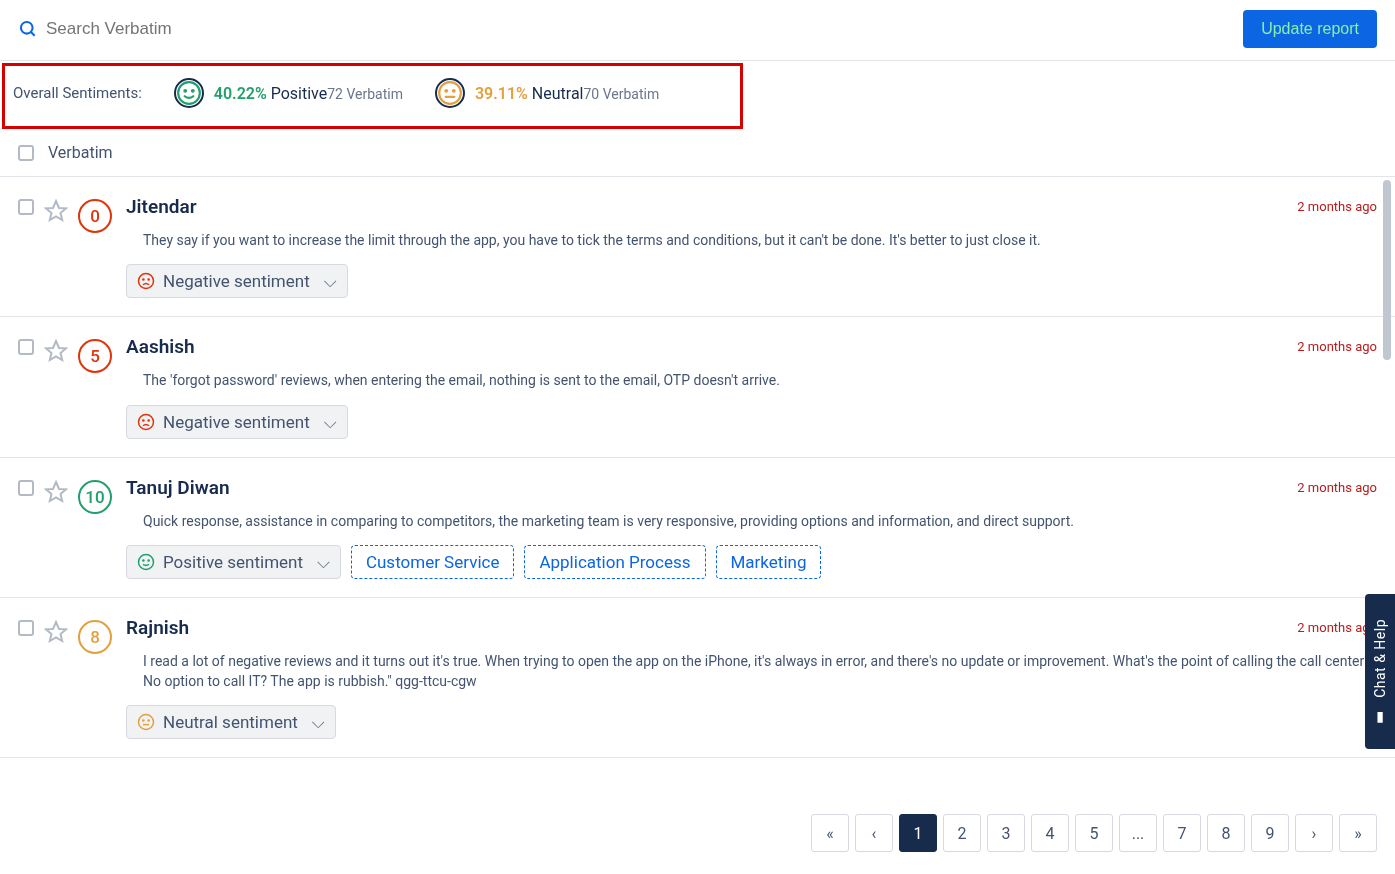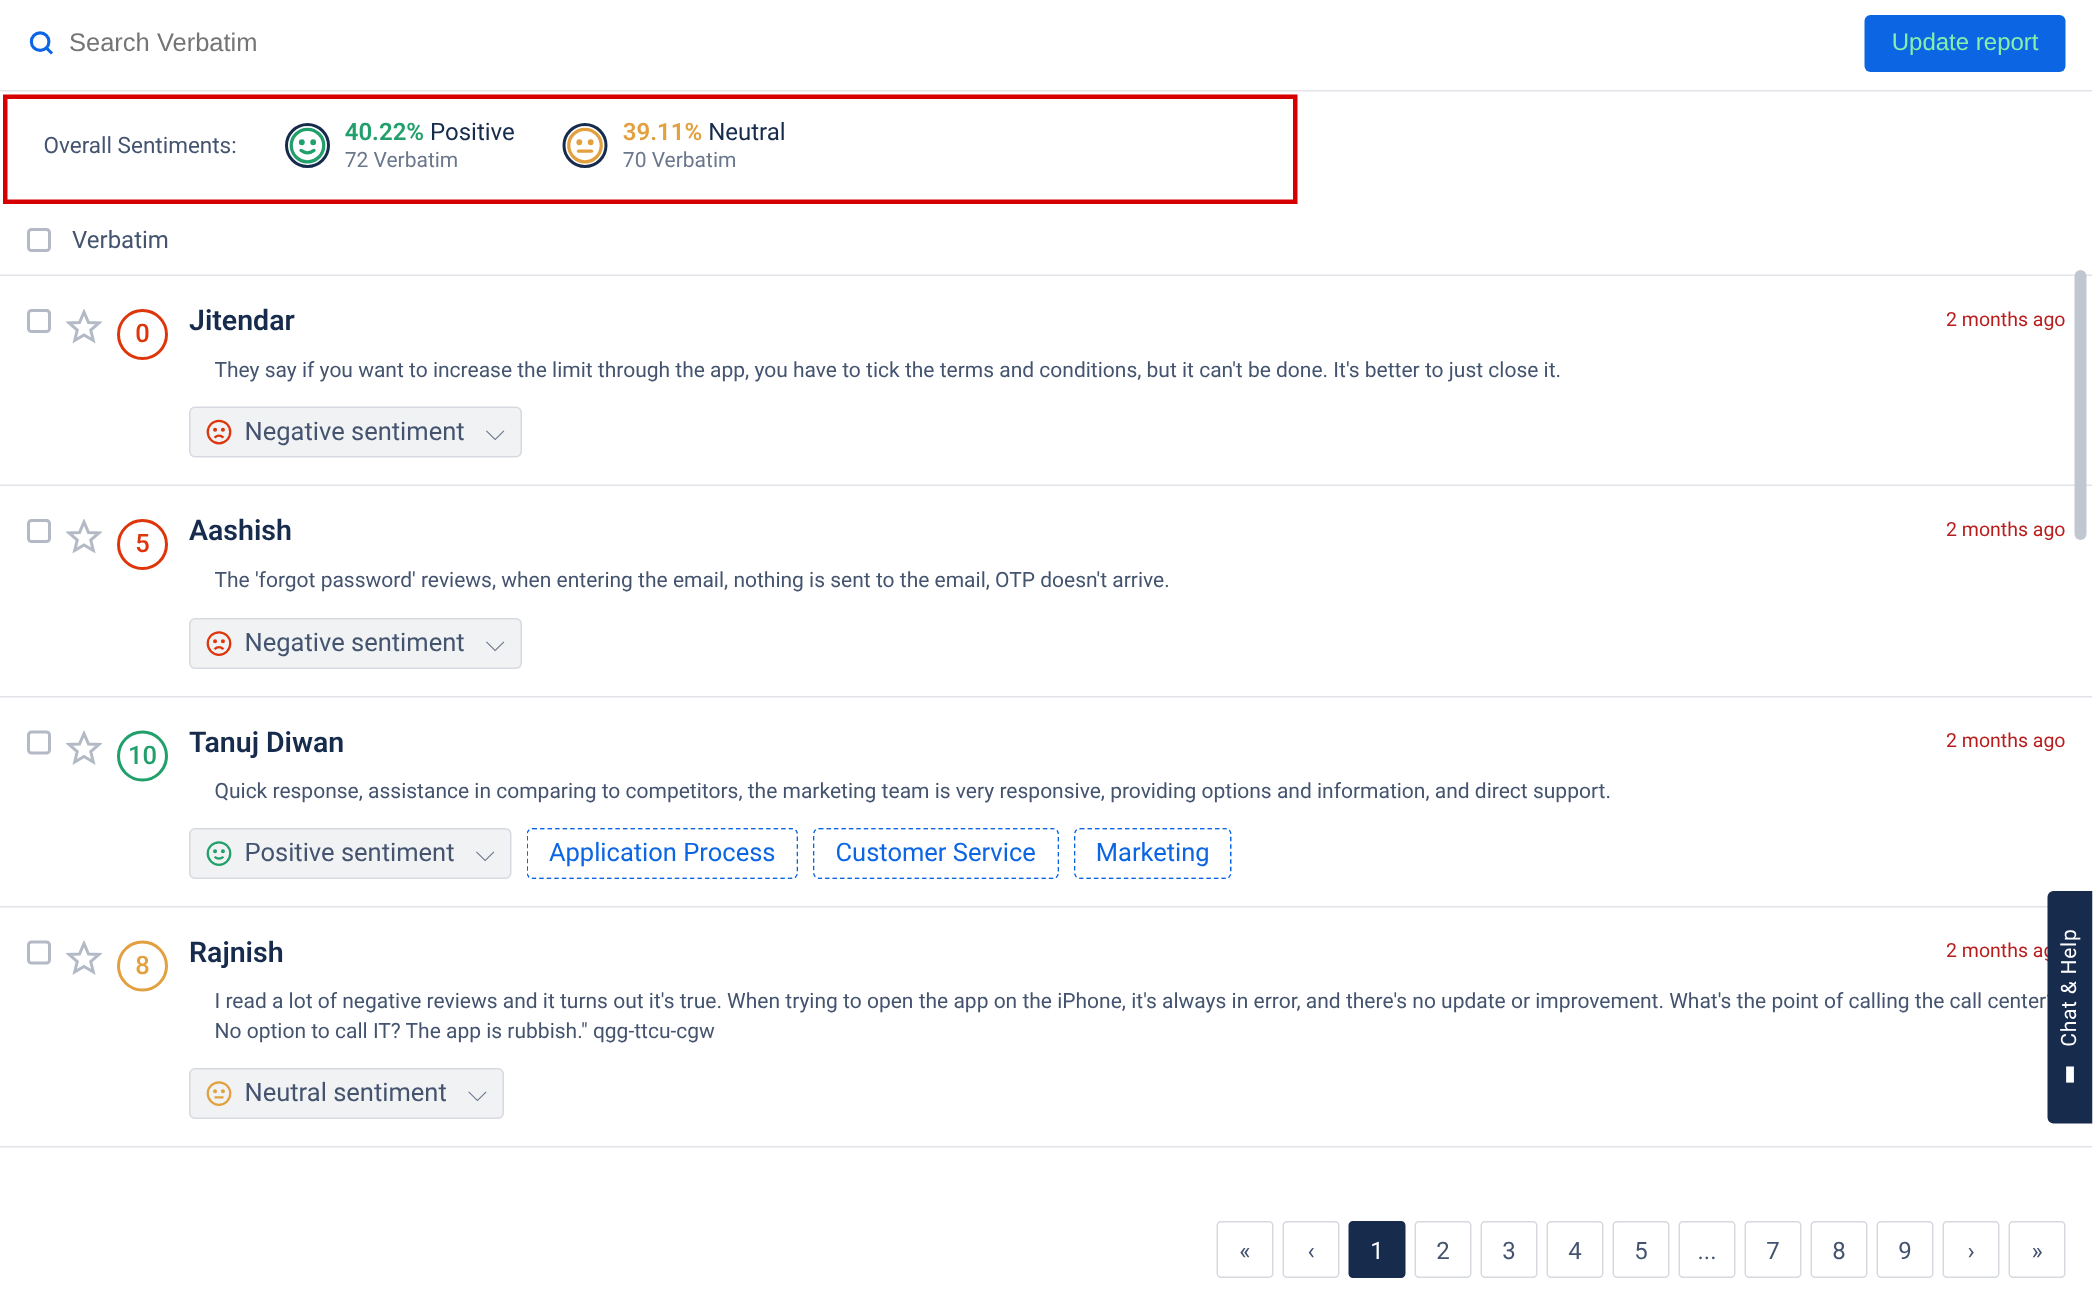--- a/index.html
+++ b/index.html
@@ -3,25 +3,25 @@
 <meta charset="utf-8">
 <style>
 * { box-sizing: border-box; margin: 0; padding: 0; }
 body { font-family: -apple-system, BlinkMacSystemFont, "Segoe UI", Roboto, sans-serif; background: #fff; color: #172b4d; width: 1395px; height: 874px; overflow: hidden; position: relative; }
 .topbar { display: flex; align-items: center; padding: 10px 18px 12px 18px; }
 .search-wrap { display: flex; align-items: center; gap: 8px; color: #6b778c; font-size: 17px; flex: 1; }
 .search-wrap svg { width: 20px; height: 20px; }
 .search-input { border: none; outline: none; font-size: 17px; color: #6b778c; width: 300px; background: transparent; }
 .update-btn { background: #0c66e4; color: #86efac; border: none; border-radius: 4px; padding: 10px 18px; font-size: 16px; font-weight: 500; cursor: pointer; }
 .divider { height: 1px; background: #e2e4ea; width: 100%; }
-.sentiments-bar { border: 3px solid #d70000; display: flex; align-items: center; gap: 32px; padding: 12px 16px 18px 24px; margin: 2px 0 0 2px; width: 863px; }
+.sentiments-bar { border: 3px solid #d70000; display: flex; align-items: center; gap: 32px; padding: 12px 16px 18px 8px; margin: 2px 0 0 2px; width: 741px; }
 .sentiments-label { color: #44546f; font-size: 15px; }
 .sent-item { display: flex; align-items: center; gap: 10px; }
 .face-icon { width: 30px; height: 30px; border-radius: 50%; border: 2px solid; display: flex; align-items: center; justify-content: center; }
-.sent-text { display: flex; flex-direction: column; }
+.sent-text { display: flex; flex-direction: row; }
 .sent-top { font-size: 16px; }
 .sent-pct { font-weight: 600; }
 .sent-sub { color: #6b778c; font-size: 14px; margin-top: 2px; }
 .green { color: #22a06b; }
 .orange { color: #e2a03f; }
 .red { color: #de350b; }
 .list-header { display: flex; align-items: center; gap: 14px; padding: 14px 18px; border-bottom: 1px solid #e2e4ea; color: #44546f; font-size: 16px; }
 .checkbox { width: 16px; height: 16px; border: 2px solid #b3bac5; border-radius: 3px; cursor: pointer; flex-shrink: 0; }
 .review-row { display: flex; gap: 14px; padding: 18px 18px 18px 18px; border-bottom: 1px solid #e2e4ea; }
 .row-controls { display: flex; align-items: flex-start; gap: 10px; padding-top: 4px; }
@@ -180,22 +180,22 @@
         <div class="sentiment-badge">
           <svg class="face-mini" viewBox="0 0 24 24" fill="none" stroke="#22a06b" stroke-width="2">
               <circle cx="12" cy="12" r="10"></circle>
               <circle cx="8.5" cy="10" r="0.8" fill="#22a06b"></circle>
               <circle cx="15.5" cy="10" r="0.8" fill="#22a06b"></circle>
               <path d="M8 15 Q12 18 16 15"></path>
             </svg>
           <span>Positive sentiment</span>
           <span class="chev">⌵</span>
         </div>
+        <div class="topic-tag">Customer Service</div>
         <div class="topic-tag">Application Process</div>
-        <div class="topic-tag">Customer Service</div>
         <div class="topic-tag">Marketing</div>
       </div>
     </div>
   </div>
 
   <div class="review-row">
     <div class="row-controls">
       <div class="checkbox"></div>
       <svg class="star-icon" viewBox="0 0 24 24" fill="none" stroke="currentColor" stroke-width="2">
           <polygon points="12 2 15 9 22 9.3 16.5 14 18.2 21 12 17.3 5.8 21 7.5 14 2 9.3 9 9"></polygon>

